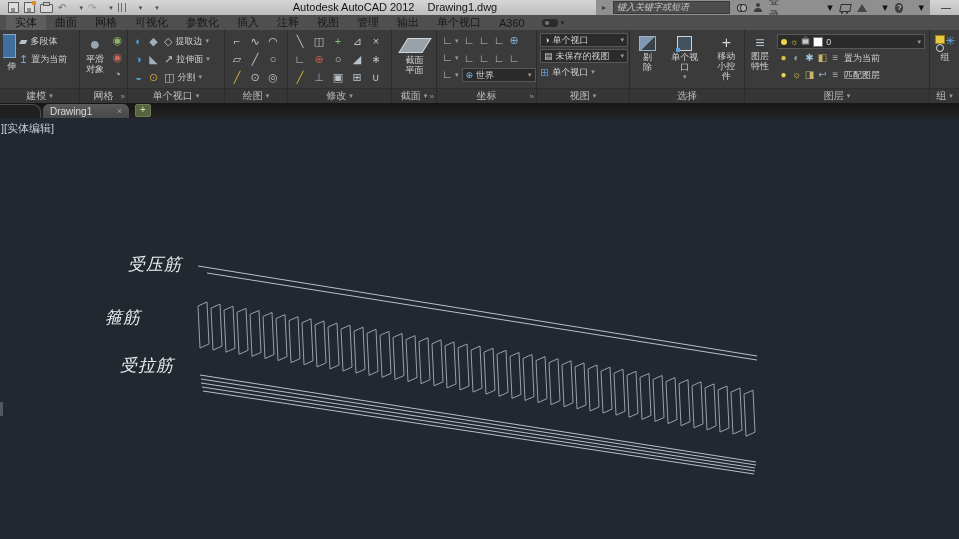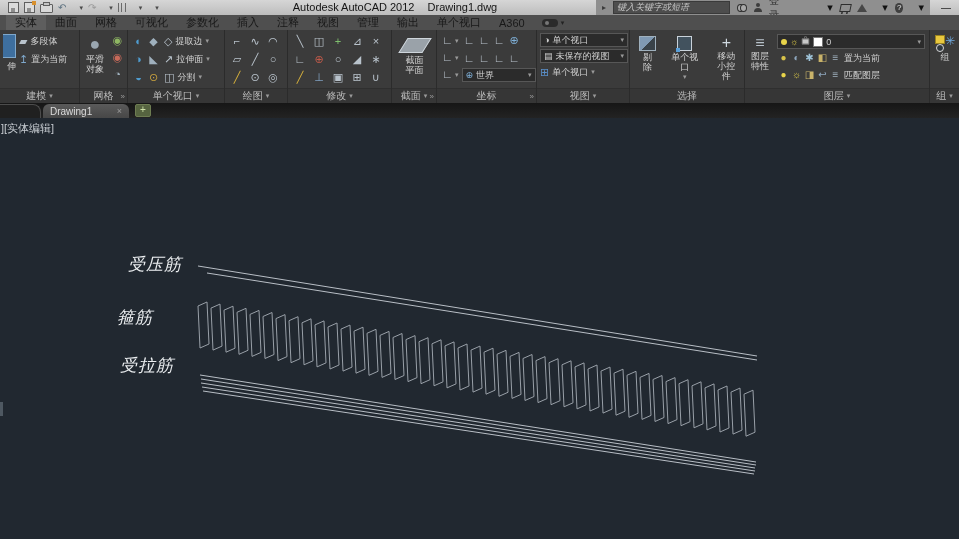--- a/index.html
+++ b/index.html
@@ -605,17 +605,17 @@
         <polygon points="653,261.5 662,257.5 664,299.5 655,303.5" fill="none" stroke="#99a0a8" stroke-width="1"></polygon>
         <polygon points="666,263.6 675,259.6 677,301.6 668,305.6" fill="none" stroke="#99a0a8" stroke-width="1"></polygon>
         <polygon points="679,265.7 688,261.7 690,303.7 681,307.7" fill="none" stroke="#99a0a8" stroke-width="1"></polygon>
         <polygon points="692,267.8 701,263.8 703,305.8 694,309.8" fill="none" stroke="#99a0a8" stroke-width="1"></polygon>
         <polygon points="705,269.9 714,265.9 716,307.9 707,311.9" fill="none" stroke="#99a0a8" stroke-width="1"></polygon>
         <polygon points="718,272 727,268 729,310 720,314" fill="none" stroke="#99a0a8" stroke-width="1"></polygon>
         <polygon points="731,274.1 740,270.1 742,312.1 733,316.1" fill="none" stroke="#99a0a8" stroke-width="1"></polygon>
         <polygon points="744,276.2 753,272.2 755,314.2 746,318.2" fill="none" stroke="#99a0a8" stroke-width="1"></polygon>
       </svg>
     <div class="cadlabel" style="left:128px;top:135px">受压筋</div>
-    <div class="cadlabel" style="left:117px;top:188px">箍筋</div>
+    <div class="cadlabel" style="left:105px;top:188px">箍筋</div>
     <div class="cadlabel" style="left:120px;top:236px">受拉筋</div>
   </div>
 
 </div>
 
 </body></html>

